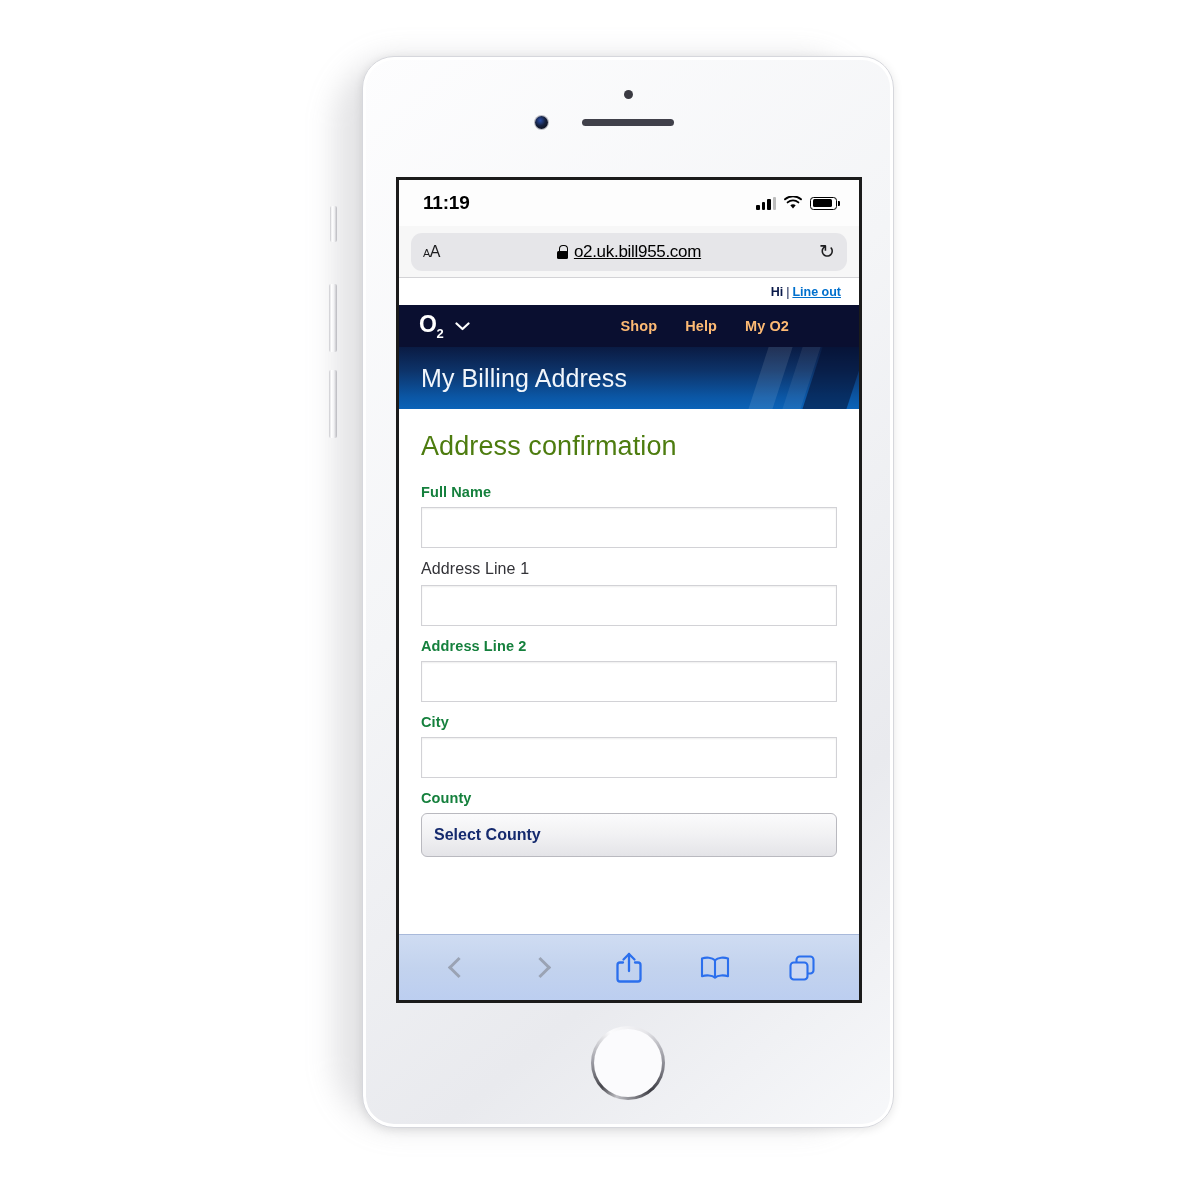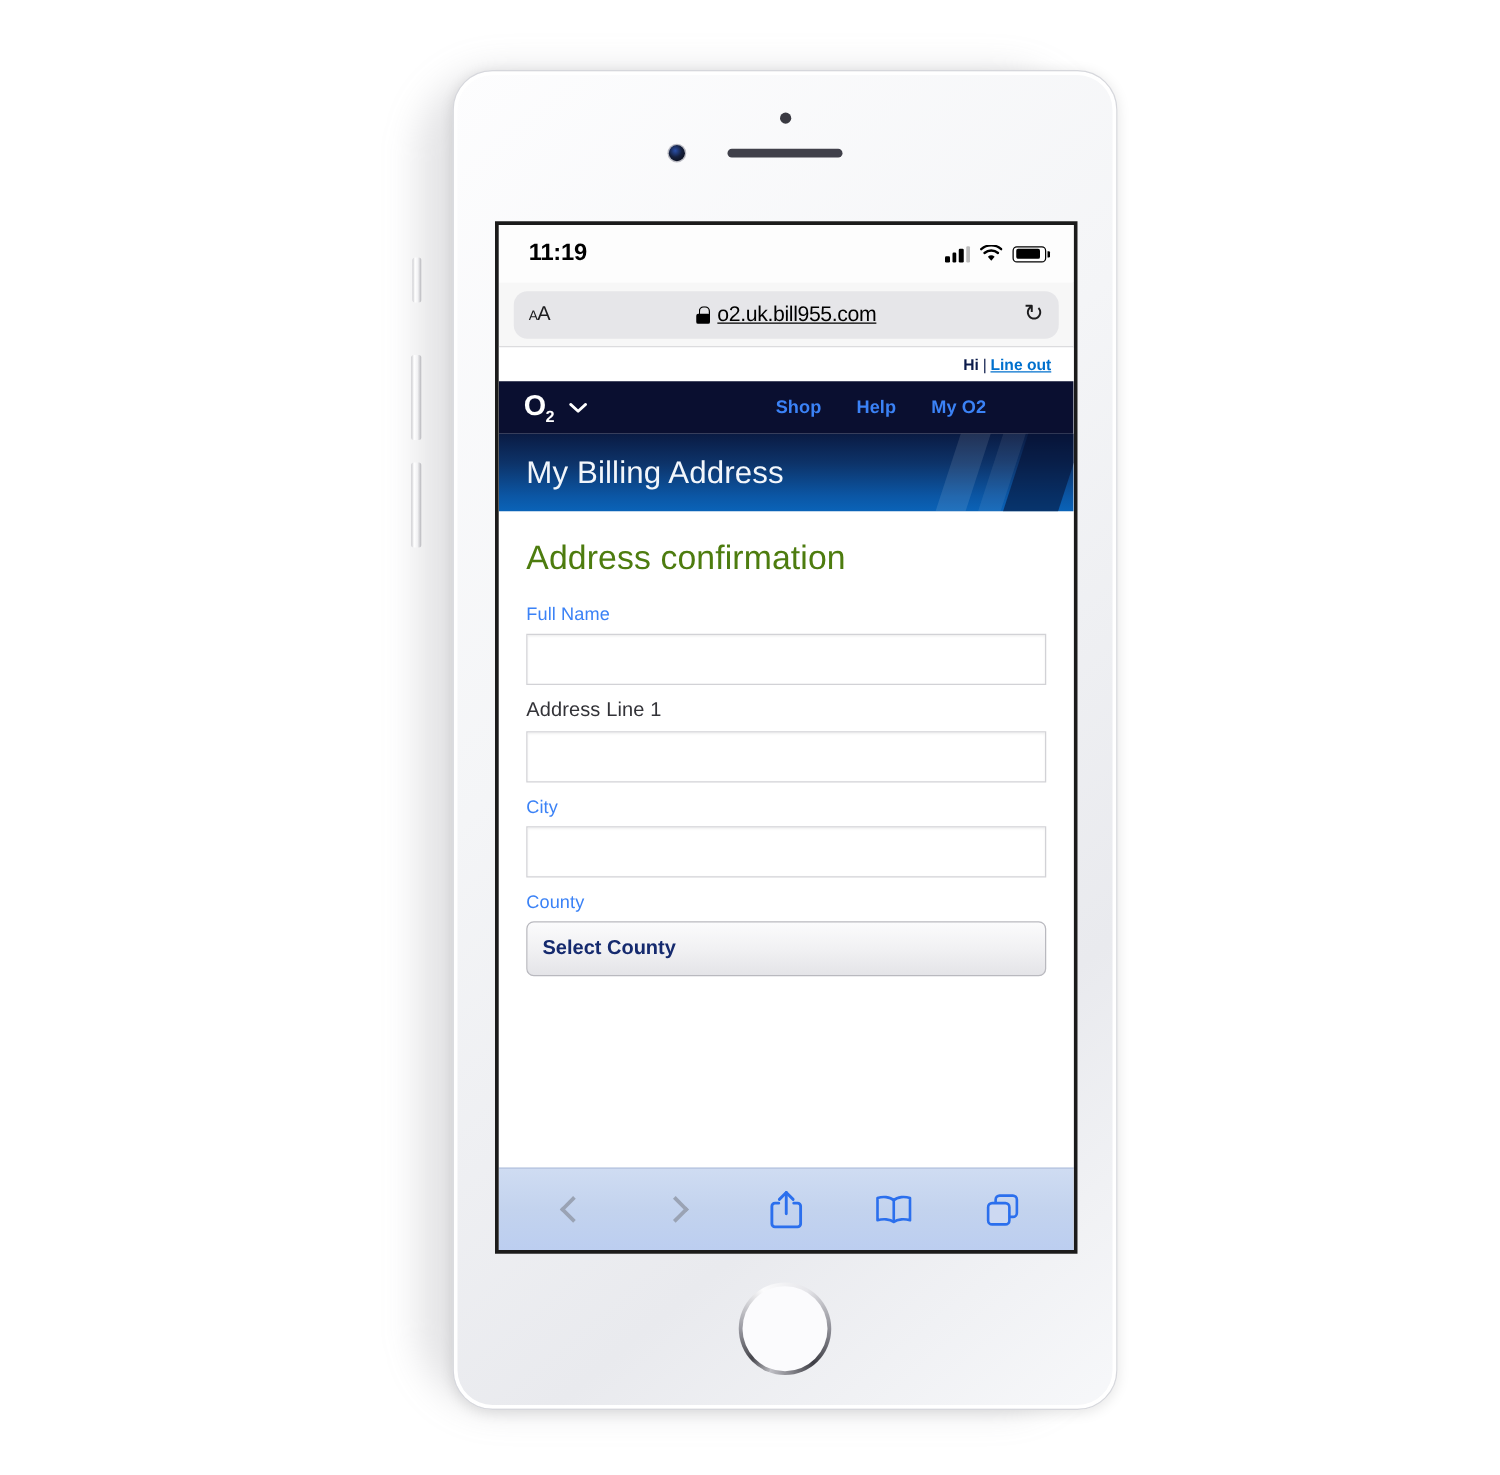--- a/index.html
+++ b/index.html
@@ -281,21 +281,21 @@
     line-height: 1;
   }
   .o2-links {
     margin-left: auto;
     display: flex;
     align-items: center;
     gap: 28px;
     padding-right: 50px;
   }
   .o2-links a {
-    color: #3b82f6;
+    color: #fdba74;
     font-size: 14.5px;
     font-weight: bold;
     text-decoration: none;
     letter-spacing: 0.1px;
   }
 
   .banner {
     height: 62px;
     flex: none;
     background: linear-gradient(to bottom, #0a1b43 0%, #0d3369 38%, #0b56a4 80%, #0a63b8 100%);
@@ -339,22 +339,22 @@
     color: #4d7c0f;
     font-weight: normal;
     margin-bottom: 22px;
     letter-spacing: 0.1px;
   }
   .field { margin-bottom: 12px; }
   .field-label {
     display: block;
     font-size: 14.5px;
     margin-bottom: 7px;
-    color: #3b82f6;
-    font-weight: normal;
+    color: #15803d;
+    font-weight: bold;
     letter-spacing: 0.1px;
   }
   .field-label.plain {
     color: #333338;
     font-weight: normal;
     font-size: 16px;
   }
   .field-input {
     width: 100%;
     height: 41px;
@@ -494,20 +494,24 @@
           <div class="field">
             <label class="field-label">Full Name</label>
             <input class="field-input" type="text" value="" style="">
           </div>
 
           <div class="field">
             <label class="field-label plain">Address Line 1</label>
             <input class="field-input" type="text" value="" style="">
           </div>
 
+          <div class="field">
+            <label class="field-label">Address Line 2</label>
+            <input class="field-input" type="text" value="" style="">
+          </div>
 
           <div class="field">
             <label class="field-label">City</label>
             <input class="field-input" type="text" value="" style="">
           </div>
 
           <div class="field">
             <label class="field-label">County</label>
             <div class="field-select">
               <span>Select County</span>

